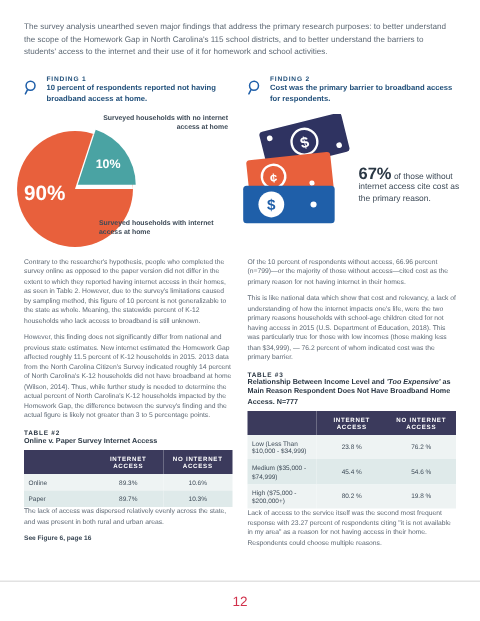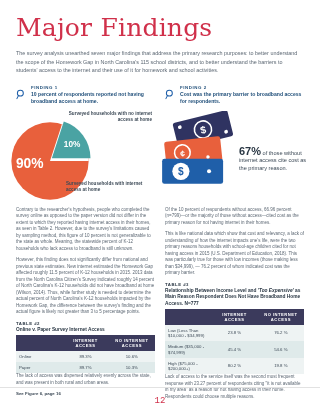--- a/index.html
+++ b/index.html
@@ -80,28 +80,27 @@
   
   .note{font-size:4.3px;line-height:6.3px;color:#5d6874;margin:3px 0 0 0;}
   .seefig{font-size:4.4px;font-weight:bold;color:#3d4a57;margin-top:3px;}
 
   
   .footer{
     position:absolute;left:0;bottom:0;width:320px;height:26px;
     border-top:1px solid #e2e2e2;
     display:flex;align-items:center;justify-content:center;
   }
-  .pagenum{font-family:Liberation Mono, monospace;font-size:9px;color:#d0304a;}
+  .pagenum{font-family:Liberation Sans, sans-serif;font-size:9px;color:#d0304a;}
 </style>
 </head>
 <body>
 
 <div class="page">
 
-  <h1 class="title">Major Findings</h1>
 
   <p class="intro">The survey analysis unearthed seven major findings that address the primary research purposes: to better understand the scope of the Homework Gap in North Carolina's 115 school districts, and to better understand the barriers to students' access to the internet and their use of it for homework and school activities.</p>
 
   <div class="findings">
 
     <div class="finding">
       <span class="mag-icon">
         <svg viewBox="0 0 24 24" width="11" height="11">
             <circle cx="9.5" cy="9" r="6.5" fill="none" stroke="#1f5fa9" stroke-width="2.2"></circle>
             <line x1="5" y1="15" x2="2" y2="21" stroke="#1f5fa9" stroke-width="2.2" stroke-linecap="round"></line>

